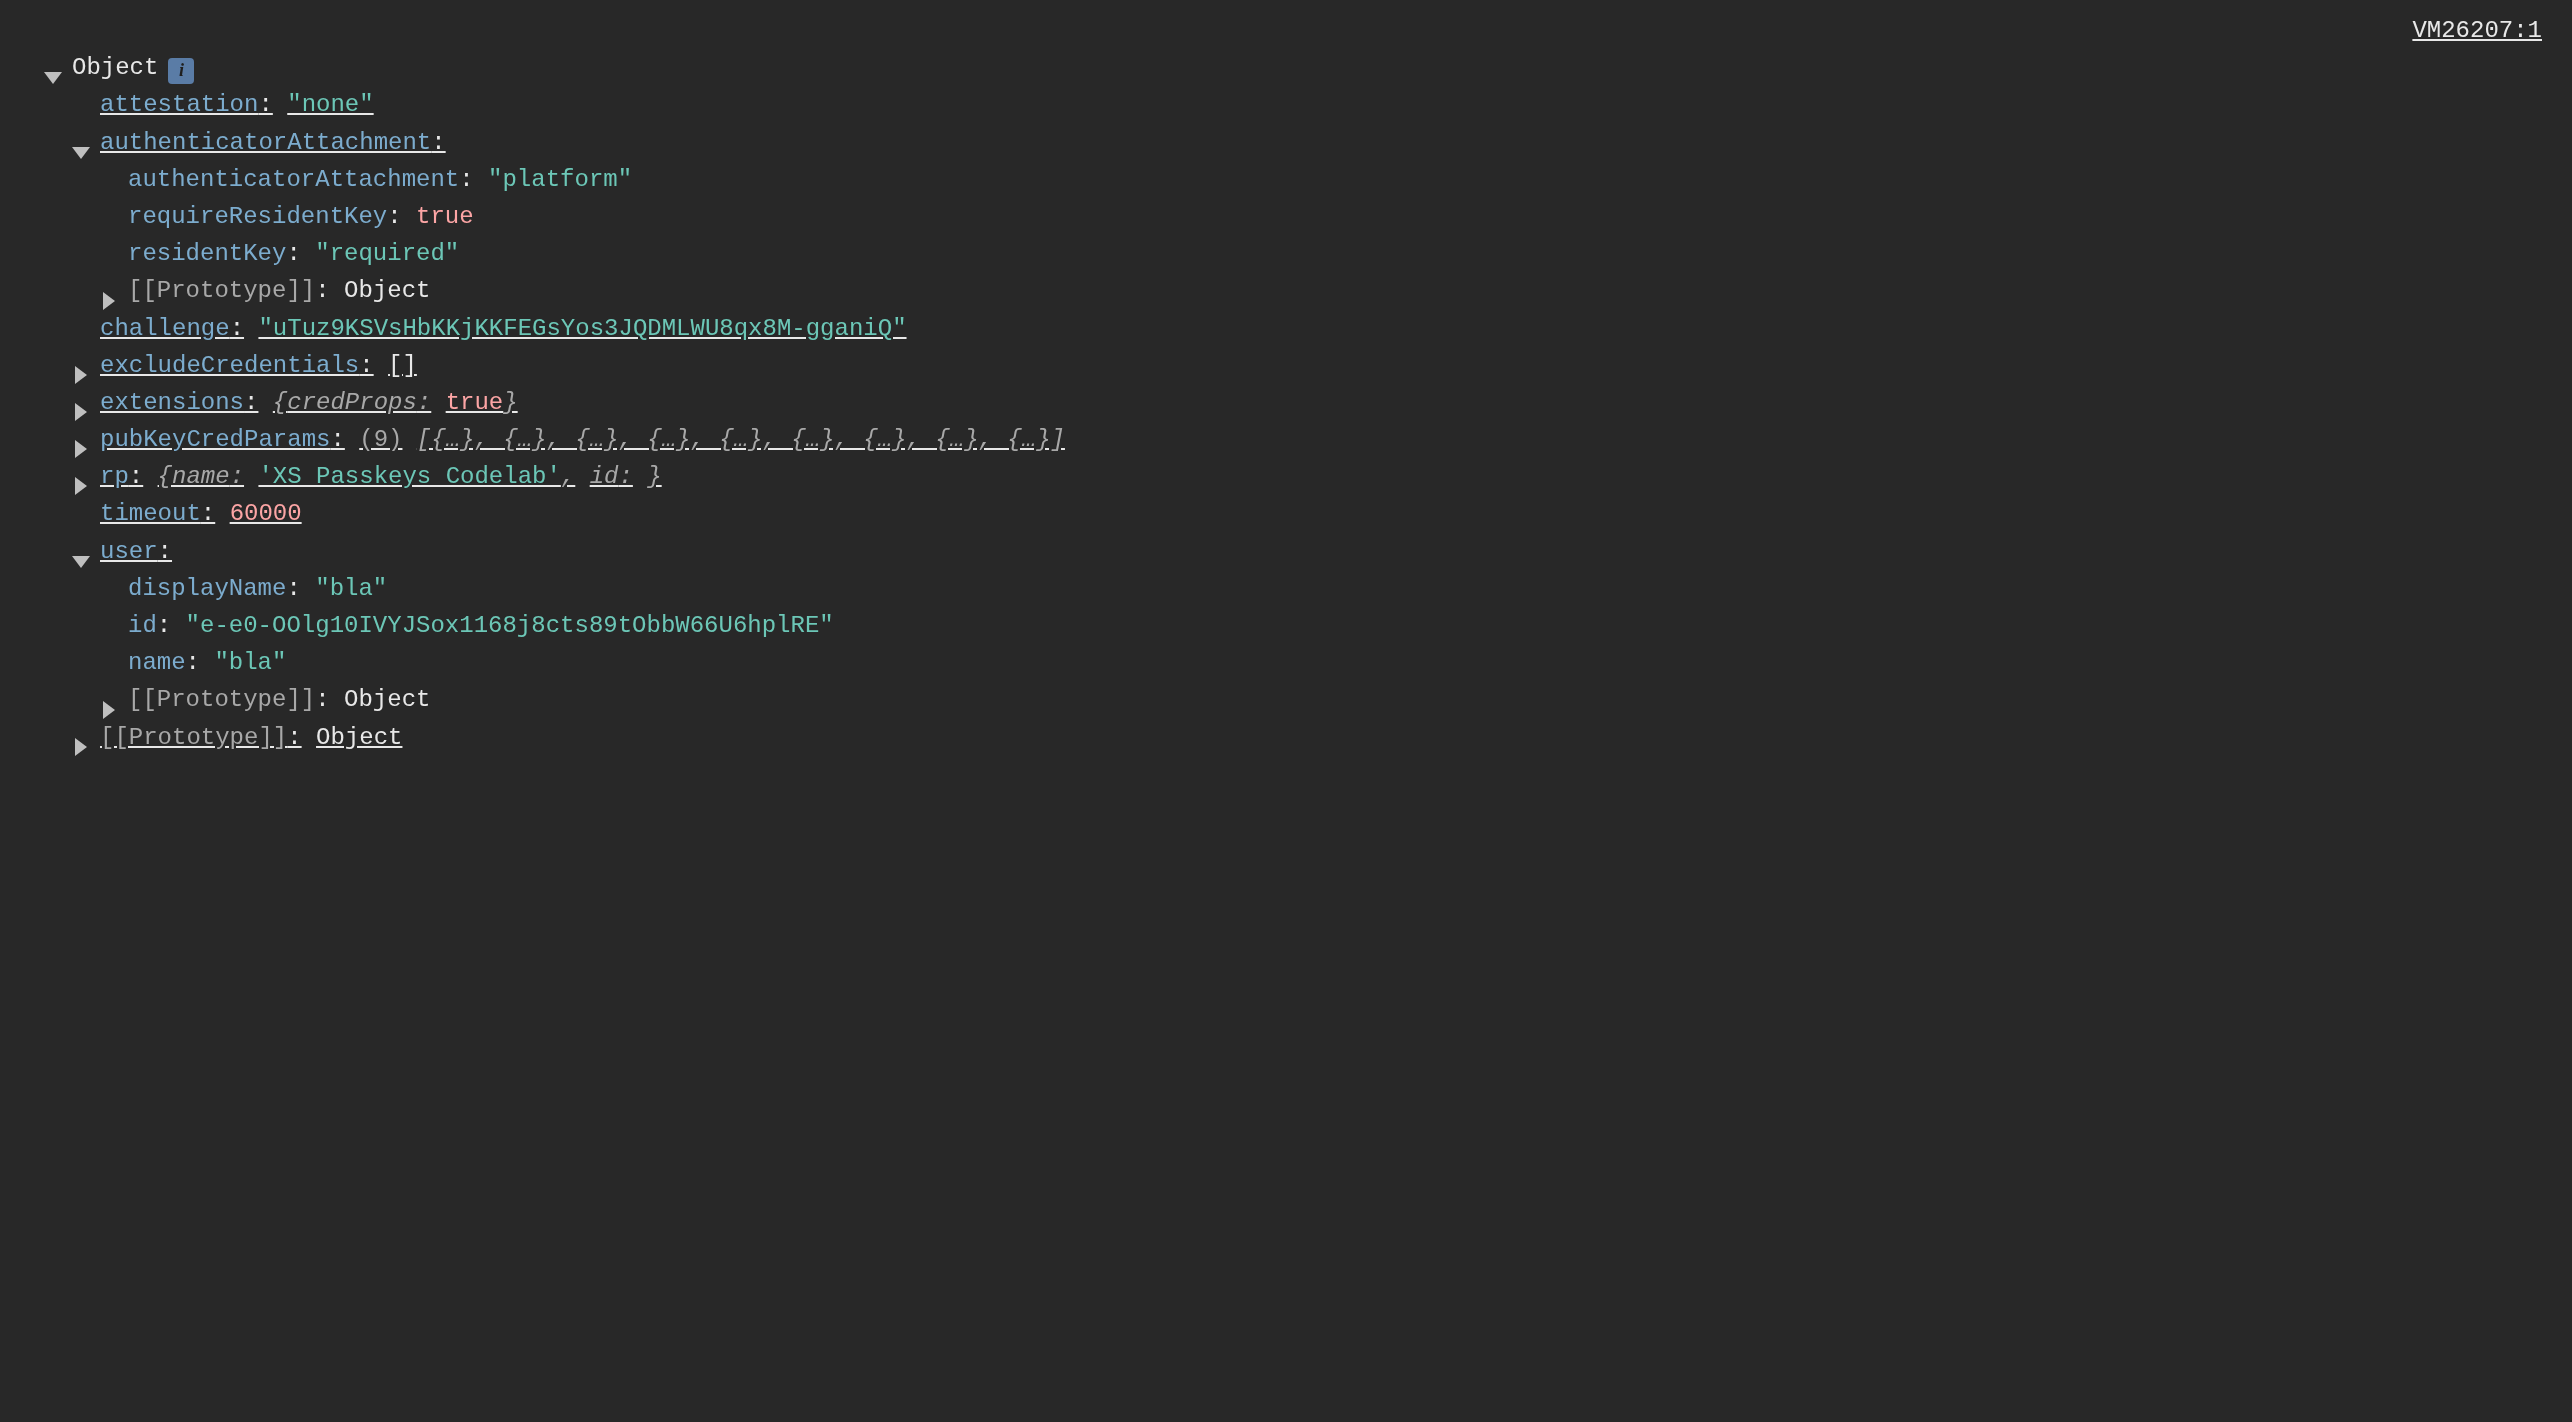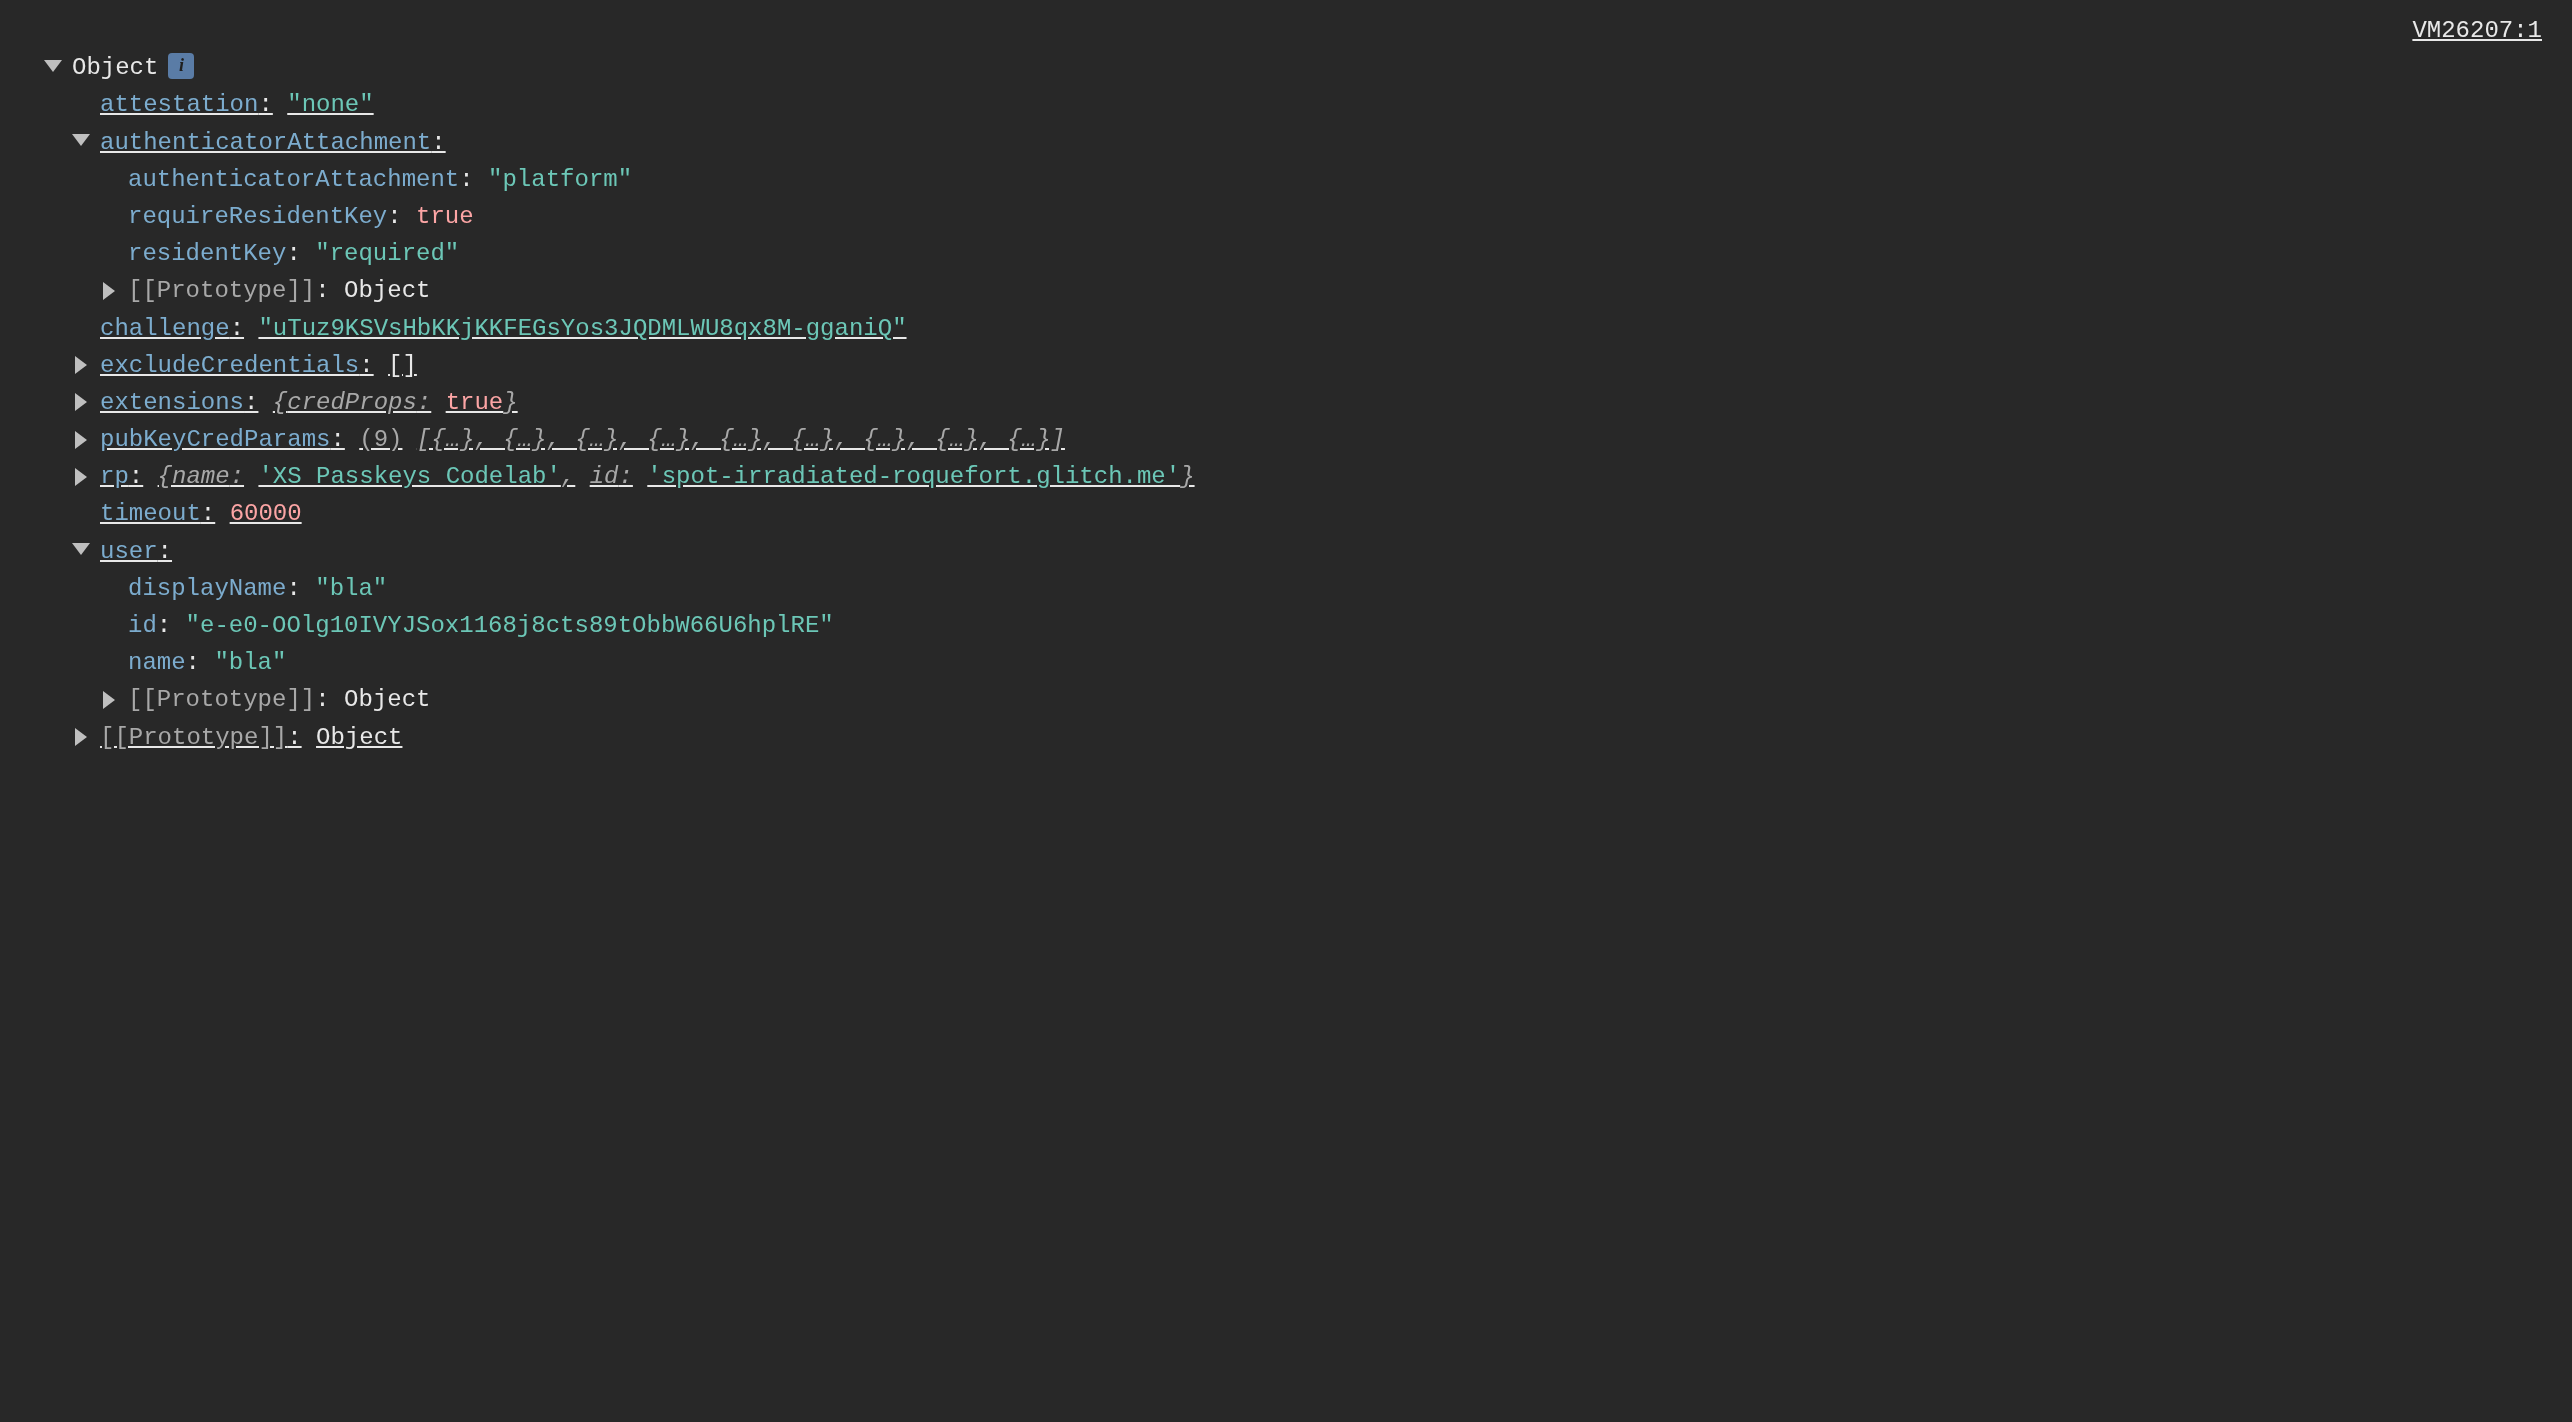--- a/index.html
+++ b/index.html
@@ -15,21 +15,21 @@
   .source-link {
     text-align: right;
     color: #e8e8e8;
     text-decoration: underline;
     padding-right: 10px;
     cursor: pointer;
   }
   .row {
     white-space: nowrap;
     display: flex;
-    align-items: center;
+    align-items: flex-end;
   }
   .indent-0 { padding-left: 24px; }
   .indent-1 { padding-left: 80px; text-decoration: underline; }
   .indent-2 { padding-left: 108px; }
   .tri {
     display: inline-block;
     width: 0; height: 0;
     vertical-align: middle;
     margin-right: 10px;
     cursor: pointer;
@@ -177,21 +177,20 @@
   <span class="prev">{</span>
     <span class="prev">name</span>
     <span class="prev">:</span>
     <span class="sp"></span>
     <span class="str">'XS Passkeys Codelab'</span>
     <span class="prev">,</span>
     <span class="sp"></span>
     <span class="prev">id</span>
     <span class="prev">:</span>
     <span class="sp"></span>
-    <span class="str">'spot-irradiated-roquefort.glitch.me'</span>
     <span class="prev">}</span>
 </div>
 
 <div class="row indent-1">
   <span class="key">timeout</span>
     <span class="punct">:</span>
     <span class="sp"></span>
   <span class="num">60000</span>
 </div>
 

